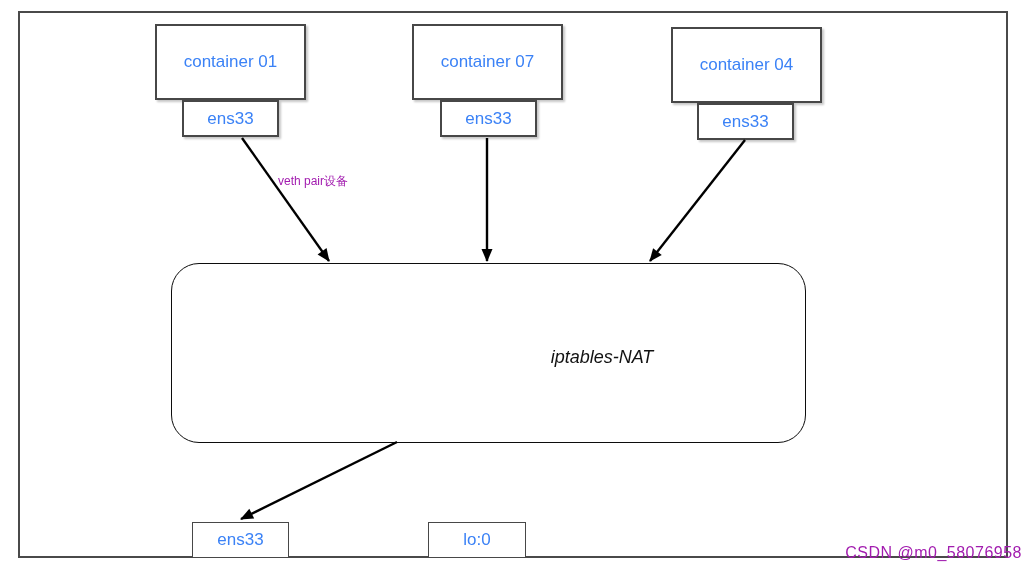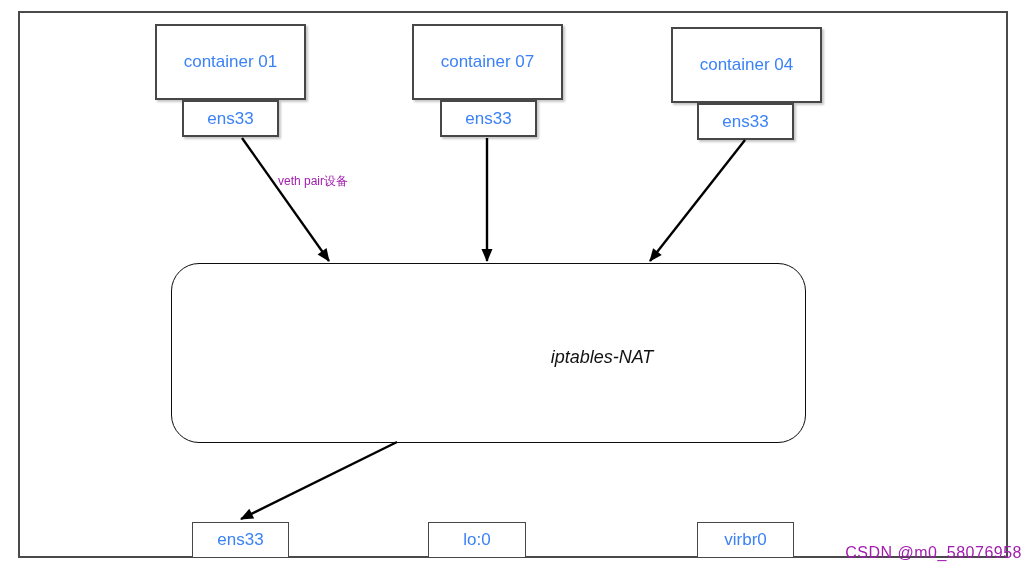--- a/index.html
+++ b/index.html
@@ -139,19 +139,16 @@
     <line x1="745" y1="140" x2="650" y2="261" marker-end="url(#arrowhead)"></line>
     <line x1="397" y1="442" x2="241" y2="519" marker-end="url(#arrowhead)"></line>
   </svg>
 
   <div class="node host-iface-box" style="left:192px; top:522px;">
     <span>ens33</span>
   </div>
   <div class="node host-iface-box" style="left:428px; top:522px; width:98px;">
     <span>lo:0</span>
   </div>
-  <div class="node host-iface-box" style="left:697px; top:522px;">
-    <span>virbr0</span>
-  </div>
 
   <div class="watermark">CSDN @m0_58076958</div>
 
 </div>
 
 </body></html>

